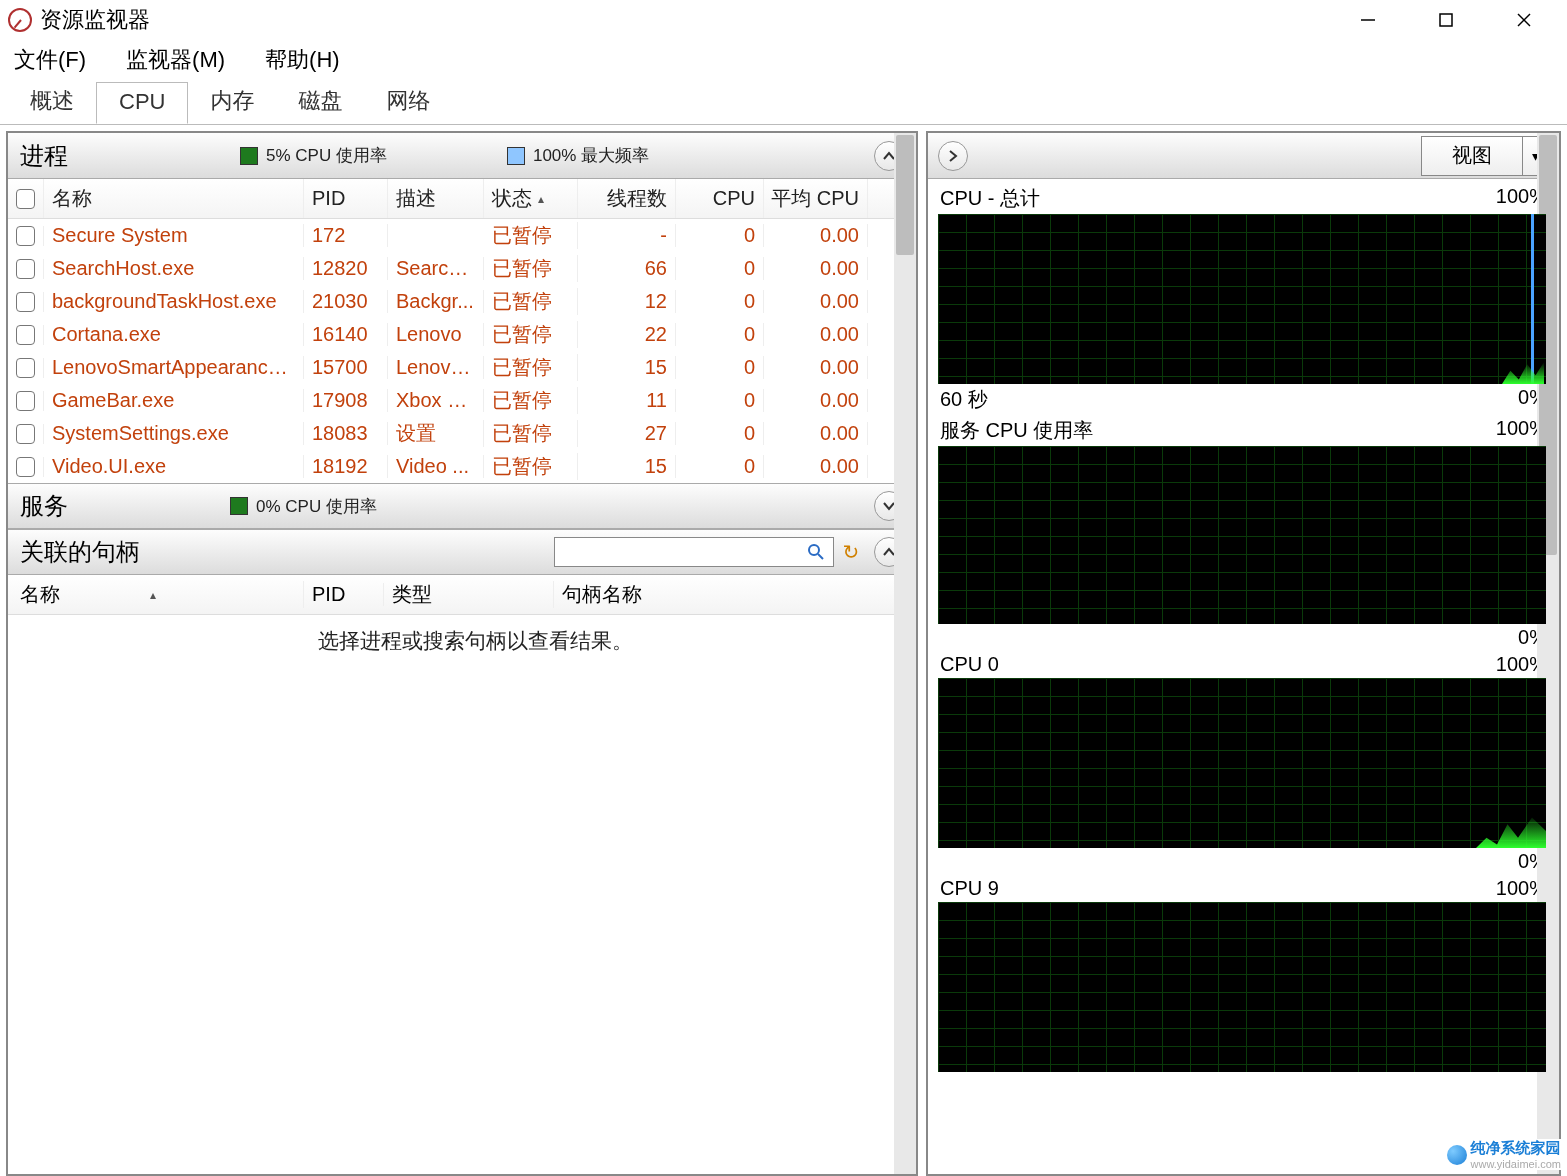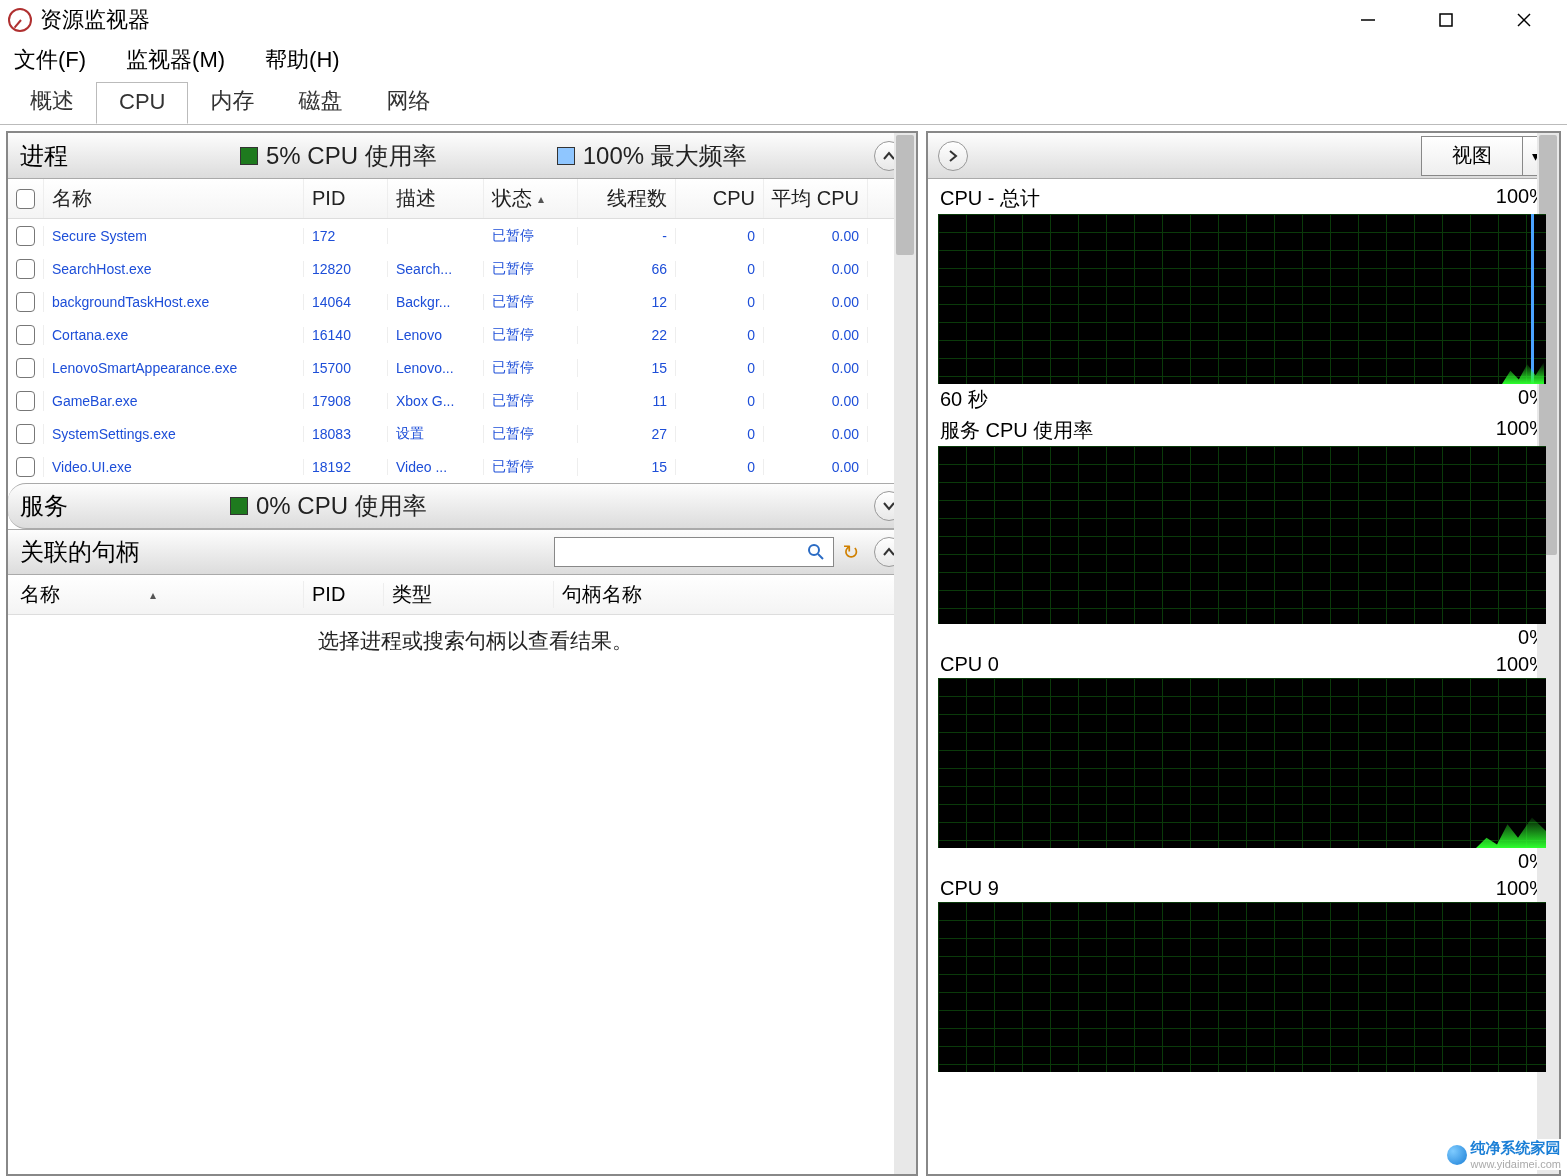--- a/index.html
+++ b/index.html
@@ -24,38 +24,38 @@
   .leftpane{flex:0 0 912px;border:2px solid #888;margin:6px 0 0 6px;position:relative;display:flex;flex-direction:column;overflow:hidden;}
   .leftscroll{position:absolute;right:0;top:0;bottom:0;width:22px;background:#e8e8e8;z-index:5;}
   .leftscroll .thumb{position:absolute;left:2px;right:2px;top:2px;height:120px;background:#bdbdbd;border-radius:2px;}
   .rightpane{flex:1;border:2px solid #888;margin:6px 6px 0 8px;position:relative;display:flex;flex-direction:column;overflow:hidden;}
   .rightscroll{position:absolute;right:0;top:0;bottom:0;width:22px;background:#e8e8e8;}
   .rightscroll .thumb{position:absolute;left:2px;right:2px;top:2px;height:420px;background:#bdbdbd;border-radius:2px;}
   
   .sechdr{height:46px;background:linear-gradient(#fdfdfd,#dcdcdc);border-bottom:1px solid #aaa;display:flex;align-items:center;padding:0 12px;font-size:24px;}
   .sechdr .title{font-weight:400;min-width:210px;}
   .swatch{width:18px;height:18px;border:1px solid #333;margin-right:8px;}
-  .sechdr .metric{display:flex;align-items:center;font-size:24px;color:#222;}
+  .sechdr .metric{display:flex;align-items:center;font-size:17px;color:#222;}
   .expbtn{margin-left:auto;width:30px;height:30px;border:1px solid #999;border-radius:50%;background:linear-gradient(#fff,#e8e8e8);display:flex;align-items:center;justify-content:center;}
   .expbtn svg{stroke:#333;stroke-width:2;fill:none;}
   
   .tblhdr{height:40px;display:flex;align-items:center;border-bottom:1px solid #ddd;background:linear-gradient(#fff,#f4f4f4);font-size:20px;color:#222;}
   .tblhdr>div,.row>div{border-right:1px solid #eee;padding:0 8px;white-space:nowrap;overflow:hidden;text-overflow:ellipsis;}
   .tblhdr>div{display:flex;align-items:center;height:100%;}
   .col-chk{flex:0 0 36px;display:flex;align-items:center;justify-content:center;}
   .col-name{flex:0 0 260px;}
   .col-pid{flex:0 0 84px;}
   .col-desc{flex:0 0 96px;}
   .col-stat{flex:0 0 94px;}
   .col-thr{flex:0 0 98px;text-align:right;justify-content:flex-end;}
   .col-cpu{flex:0 0 88px;text-align:right;justify-content:flex-end;}
   .col-avg{flex:0 0 104px;text-align:right;justify-content:flex-end;}
   .sorticon{margin-left:6px;font-size:12px;color:#555;}
   .rows{overflow:hidden;}
-  .row{height:33px;display:flex;align-items:center;font-size:14px;color:#1d4ed8;}
+  .row{height:33px;display:flex;align-items:center;font-size:20px;color:#c2410c;}
   .chk{width:20px;height:20px;border:1.5px solid #777;border-radius:4px;background:#fff;}
   
   .tblhdr2{height:40px;display:flex;align-items:center;border-bottom:1px solid #ddd;background:linear-gradient(#fff,#f4f4f4);font-size:20px;}
   .col2-name{flex:0 0 296px;padding-left:12px;border-right:1px solid #eee;display:flex;align-items:center;}
   .col2-pid{flex:0 0 80px;padding-left:8px;border-right:1px solid #eee;}
   .col2-type{flex:0 0 170px;padding-left:8px;border-right:1px solid #eee;}
   .col2-hname{flex:1;padding-left:8px;}
   .handlebody{flex:1;background:#fff;position:relative;min-height:230px;}
   .placeholder{position:absolute;left:310px;top:12px;font-size:21px;color:#222;}
   
@@ -188,21 +188,21 @@
           <div class="col-stat">已暂停</div>
           <div class="col-thr">66</div>
           <div class="col-cpu">0</div>
           <div class="col-avg">0.00</div>
         </div>
         <div class="row">
           <div class="col-chk">
             <span class="chk"></span>
           </div>
           <div class="col-name">backgroundTaskHost.exe</div>
-          <div class="col-pid">14064</div>
+          <div class="col-pid">21030</div>
           <div class="col-desc">Backgr...</div>
           <div class="col-stat">已暂停</div>
           <div class="col-thr">12</div>
           <div class="col-cpu">0</div>
           <div class="col-avg">0.00</div>
         </div>
         <div class="row">
           <div class="col-chk">
             <span class="chk"></span>
           </div>
@@ -257,21 +257,21 @@
           <div class="col-name">Video.UI.exe</div>
           <div class="col-pid">18192</div>
           <div class="col-desc">Video ...</div>
           <div class="col-stat">已暂停</div>
           <div class="col-thr">15</div>
           <div class="col-cpu">0</div>
           <div class="col-avg">0.00</div>
         </div>
       </div>
 
-    <div class="sechdr" style="border-top:1px solid #aaa;border-radius:18px;">
+    <div class="sechdr" style="border-top:1px solid #aaa;">
       <span class="title">服务</span>
       <span class="metric" style="">
         <span class="swatch" style="background:#1e7a1e"></span>
         <span>0% CPU 使用率</span>
       </span>
       <span class="expbtn">
         <svg width="16" height="16">
             <polyline points="3,5 8,11 13,5"></polyline>
           </svg>
       </span>

